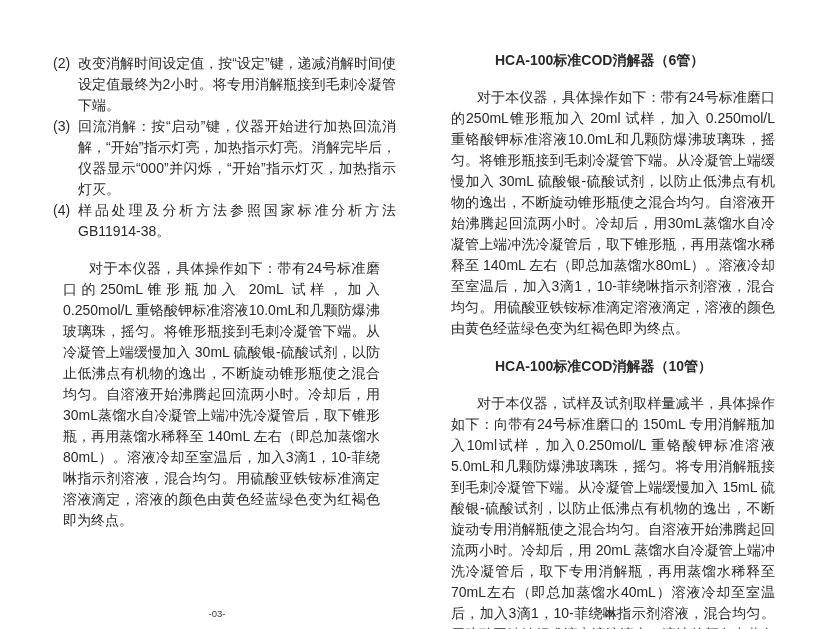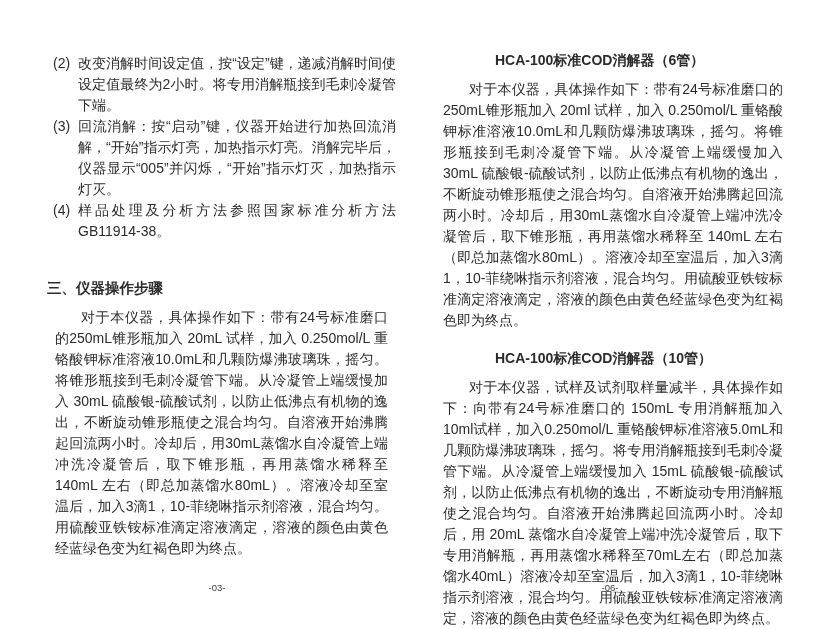--- a/index.html
+++ b/index.html
@@ -39,27 +39,27 @@
     font-weight: 700;
     margin-left: 25px;
     margin-top: 5px;
     text-align: left;
   }
   .col-right .sub-heading { margin-left: 27px; padding-left: 33px; }
   .col-right .sub-heading.first { margin-top: 0; }
   .col-right .sub-heading.second { margin-top: 17px; }
 
   .body-para {
-    margin: 8px;
+    margin: 16px;
     text-indent: 26px;
   }
 
   .footer {
     position: absolute;
-    top: 582px;
+    top: 608px;
     font-size: 9.5px;
     color: #3a3a3a;
     text-align: center;
   }
   .footer-left  { left: 47px;  width: 340px; }
   .footer-right { left: 435px; width: 350px; }
 </style>
 </head>
 <body>
 
@@ -67,29 +67,28 @@
 
   <div class="col col-left">
 
     <div class="numbered-list">
       <div class="list-item">
         <span class="marker">(2)</span>
         <span class="item-text">改变消解时间设定值，按“设定”键，递减消解时间使设定值最终为2小时。将专用消解瓶接到毛刺冷凝管下端。</span>
       </div>
       <div class="list-item">
         <span class="marker">(3)</span>
-        <span class="item-text">回流消解：按“启动”键，仪器开始进行加热回流消解，“开始”指示灯亮，加热指示灯亮。消解完毕后，仪器显示“005”并闪烁，“开始”指示灯灭，加热指示灯灭。</span>
+        <span class="item-text">回流消解：按“启动”键，仪器开始进行加热回流消解，“开始”指示灯亮，加热指示灯亮。消解完毕后，仪器显示“000”并闪烁，“开始”指示灯灭，加热指示灯灭。</span>
       </div>
       <div class="list-item">
         <span class="marker">(4)</span>
         <span class="item-text">样品处理及分析方法参照国家标准分析方法GB11914-38。</span>
       </div>
     </div>
 
-    <div class="section-heading">三、仪器操作步骤</div>
 
     <p class="body-para">对于本仪器，具体操作如下：带有24号标准磨口的250mL锥形瓶加入 20mL 试样，加入 0.250mol/L 重铬酸钾标准溶液10.0mL和几颗防爆沸玻璃珠，摇匀。将锥形瓶接到毛刺冷凝管下端。从冷凝管上端缓慢加入 30mL 硫酸银-硫酸试剂，以防止低沸点有机物的逸出，不断旋动锥形瓶使之混合均匀。自溶液开始沸腾起回流两小时。冷却后，用30mL蒸馏水自冷凝管上端冲洗冷凝管后，取下锥形瓶，再用蒸馏水稀释至 140mL 左右（即总加蒸馏水80mL）。溶液冷却至室温后，加入3滴1，10-菲绕啉指示剂溶液，混合均匀。用硫酸亚铁铵标准滴定溶液滴定，溶液的颜色由黄色经蓝绿色变为红褐色即为终点。</p>
 
   </div>
 
   <div class="col col-right">
 
     <div class="sub-heading first">HCA-100标准COD消解器（6管）</div>
     <p class="body-para">对于本仪器，具体操作如下：带有24号标准磨口的250mL锥形瓶加入 20ml 试样，加入 0.250mol/L 重铬酸钾标准溶液10.0mL和几颗防爆沸玻璃珠，摇匀。将锥形瓶接到毛刺冷凝管下端。从冷凝管上端缓慢加入 30mL 硫酸银-硫酸试剂，以防止低沸点有机物的逸出，不断旋动锥形瓶使之混合均匀。自溶液开始沸腾起回流两小时。冷却后，用30mL蒸馏水自冷凝管上端冲洗冷凝管后，取下锥形瓶，再用蒸馏水稀释至 140mL 左右（即总加蒸馏水80mL）。溶液冷却至室温后，加入3滴1，10-菲绕啉指示剂溶液，混合均匀。用硫酸亚铁铵标准滴定溶液滴定，溶液的颜色由黄色经蓝绿色变为红褐色即为终点。</p>
 

